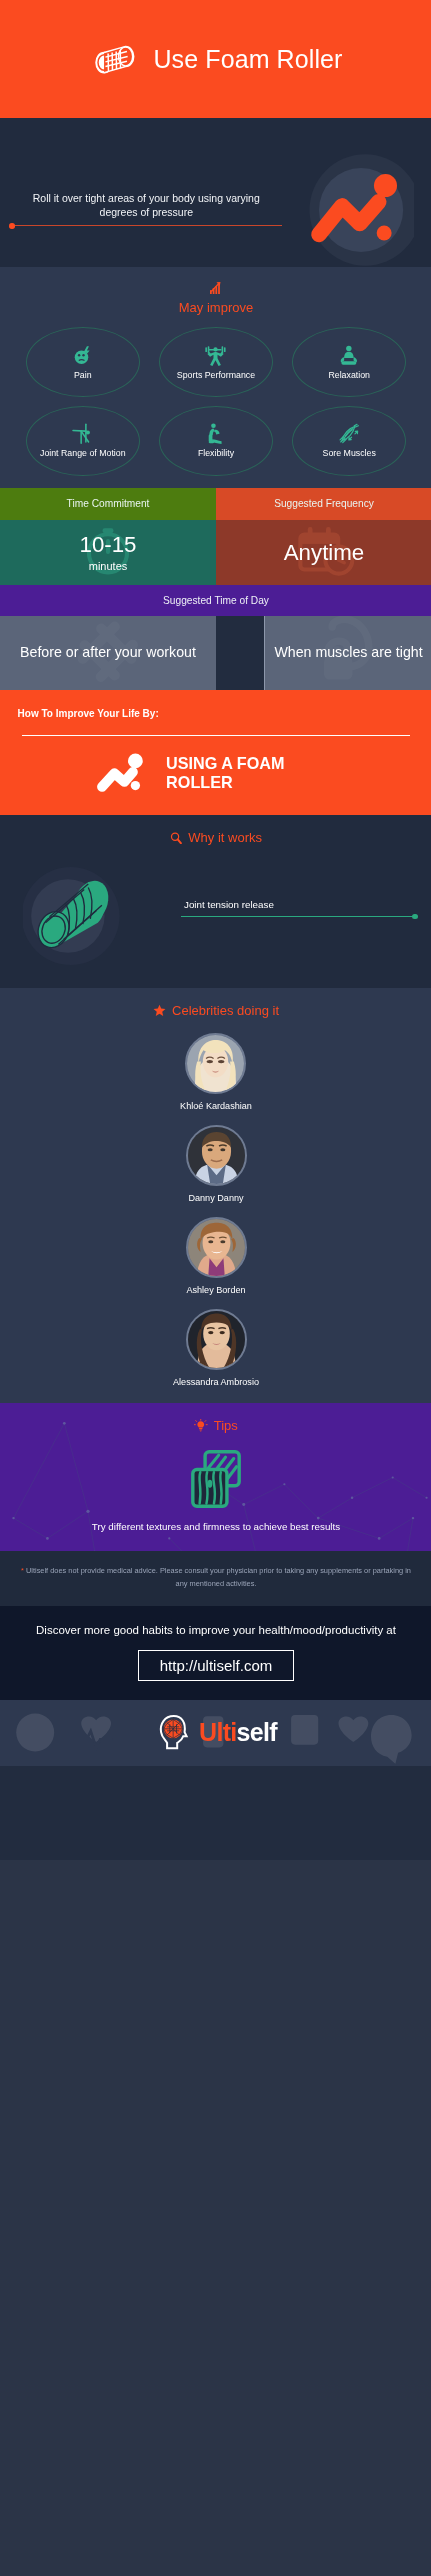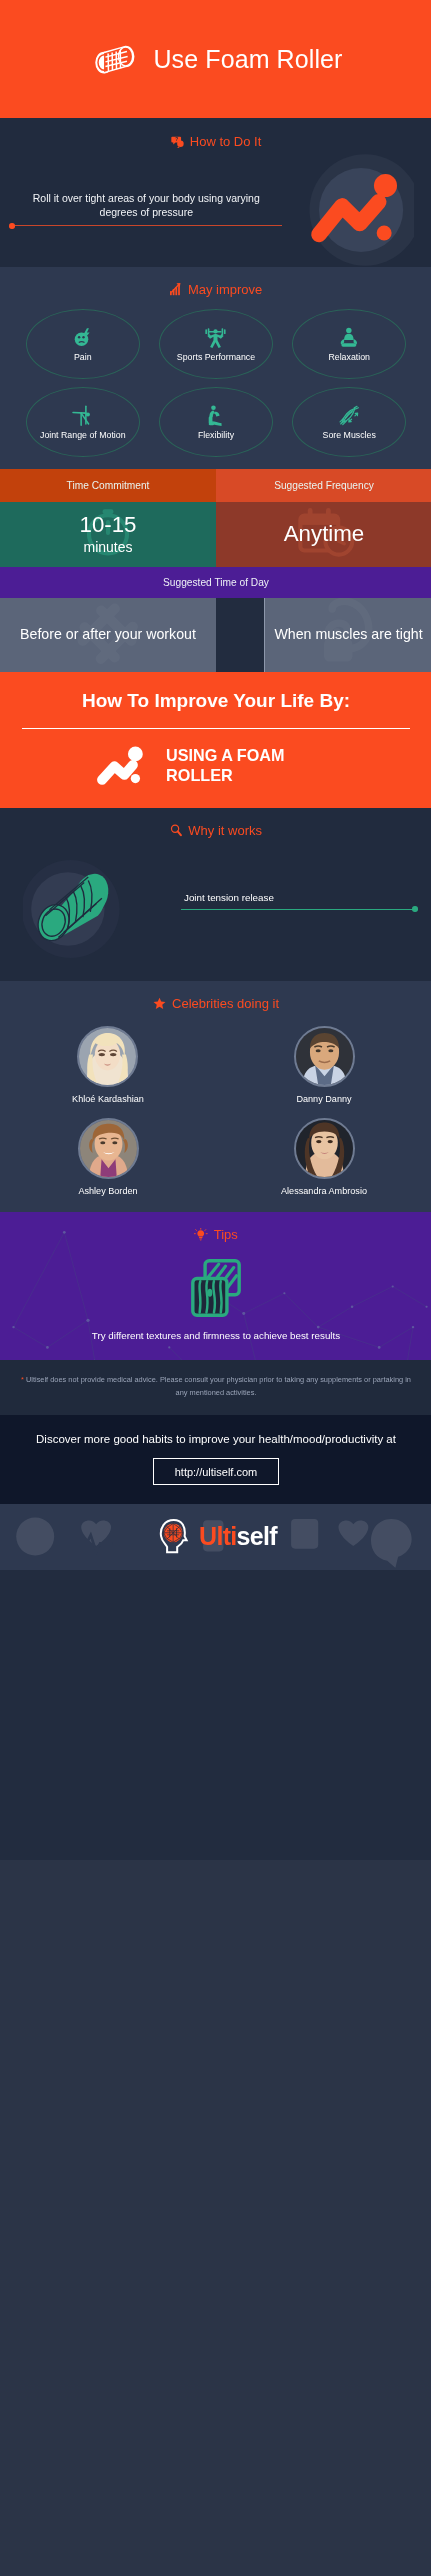--- a/index.html
+++ b/index.html
@@ -86,21 +86,21 @@
     width: 5.4px; height: 5.4px;
     border-radius: 50%;
     background: #fb4b20;
   }
 
   
   .improve {
     background: #2e3950;
     padding: 15px 0 12.2px;
   }
-  .improve .sec-head { margin-bottom: 12.2px; }
+  .improve .sec-head { margin-bottom: 12.2px; flex-direction: column; }
   .benefit-grid {
     display: grid;
     grid-template-columns: repeat(3, 1fr);
     row-gap: 8.1px;
     padding: 0 16.2px;
     justify-items: center;
   }
   .benefit {
     width: 114px;
     height: 70px;
@@ -126,21 +126,21 @@
   .tf-head {
     height: 32.5px;
     display: flex;
     align-items: center;
     justify-content: center;
     color: #e9f5f1;
     font-size: 10.2px;
     line-height: 1.2;
     text-align: center;
   }
-  .tf-head.teal { background: #c2410c; }
+  .tf-head.teal { background: #4d7c0f; }
   .tf-head.red  { background: #d84a26; }
   .tf-val {
     height: 65px;
     position: relative;
     display: flex;
     flex-direction: column;
     align-items: center;
     justify-content: center;
     overflow: hidden;
   }
@@ -155,21 +155,21 @@
   .tf-big {
     position: relative;
     color: #ffffff;
     font-size: 22.3px;
     font-weight: 400;
     line-height: 1;
   }
   .tf-small {
     position: relative;
     color: #ffffff;
-    font-size: 14px;
+    font-size: 11px;
     margin-top: 3.4px;
   }
 
   
   .stod-head {
     background: #4c1d95;
     height: 31px;
     display: flex;
     align-items: center;
     justify-content: center;
@@ -202,23 +202,22 @@
     padding: 0 5.4px;
   }
 
   
   .banner {
     background: #fb4b20;
     padding: 17.6px 17.6px 20.3px;
   }
   .banner-title {
     color: #ffffff;
-    font-size: 19px;
+    font-size: 10px;
     font-weight: bold;
-    text-align: center;
   }
   .banner-rule {
     height: 1px;
     background: #ffffff;
     margin: 16.2px 4.1px 15px;
   }
   .banner-row {
     display: flex;
     align-items: center;
     justify-content: center;
@@ -274,21 +273,21 @@
   }
 
   
   .celebs {
     background: #2e3950;
     padding: 15px 0 16.2px;
   }
   .celebs .sec-head { margin-bottom: 15px; }
   .celeb-grid {
     display: grid;
-    grid-template-columns: 1fr 1fr;
+    grid-template-columns: 1fr;
     row-gap: 13.5px;
     justify-items: center;
   }
   .celeb { display: flex; flex-direction: column; align-items: center; gap: 7.4px; }
   .celeb-avatar {
     width: 61px; height: 61px;
     border-radius: 50%;
     border: 2px solid #6f7b92;
     overflow: hidden;
     position: relative;
@@ -337,21 +336,21 @@
     color: #ffffff;
     font-size: 11.5px;
     line-height: 1.45;
   }
   .cta-btn {
     display: inline-block;
     margin-top: 10.8px;
     border: 1px solid #ffffff;
     padding: 6.1px 20.3px;
     color: #ffffff;
-    font-size: 11px;
+    font-size: 15px;
     background: transparent;
     cursor: pointer;
     font-family: "Liberation Sans", sans-serif;
   }
 
   
   .footer {
     background: #2e3950;
     height: 66px;
     position: relative;
@@ -391,31 +390,20 @@
           <path d="M24 24 L56 15.5"></path>
           <path d="M24 31 L57 23"></path>
           <path d="M24 38 L56 30"></path>
         </g>
       </svg>
     </span>
     <div class="header-title">Use Foam Roller</div>
   </div>
 
   <div class="howto">
-    <div class="sec-head">
-      <span class="ico">
-        <svg width="13" height="13" viewBox="0 0 20 20" style="font-size:19px">
-          <path d="M1 2.5h12a1.5 1.5 0 0 1 1.5 1.5v6a1.5 1.5 0 0 1-1.5 1.5H6l-3.5 3v-3H1A1.5 1.5 0 0 1-.5 10V4A1.5 1.5 0 0 1 1 2.5z" transform="translate(1,0)" fill="#fb4b20"></path>
-          <text x="6.4" y="9.6" font-size="7.5" fill="#212b3e" font-family="Liberation Sans, sans-serif" font-weight="bold">?</text>
-          <circle cx="14.5" cy="13.5" r="5" fill="#fb4b20"></circle>
-          <path d="M11 17.5l-1.5 3 4-1.5z" fill="#fb4b20"></path>
-        </svg>
-      </span>
-      <span>How to Do It</span>
-    </div>
 
     <div class="howto-blob">
       <svg width="114" height="114" viewBox="0 0 168 168">
         <circle cx="96" cy="84" r="82" fill="#2a3447"></circle>
         <circle cx="90" cy="84" r="62" fill="#39445a"></circle>
         <g fill="#fb4b20">
           <circle cx="126" cy="48" r="17"></circle>
           <circle cx="124" cy="118" r="11"></circle>
           <path d="M28 120 L62 78 L88 104 L116 72" stroke="#fb4b20" stroke-width="23" stroke-linecap="round" stroke-linejoin="round" fill="none"></path>
         </g>

